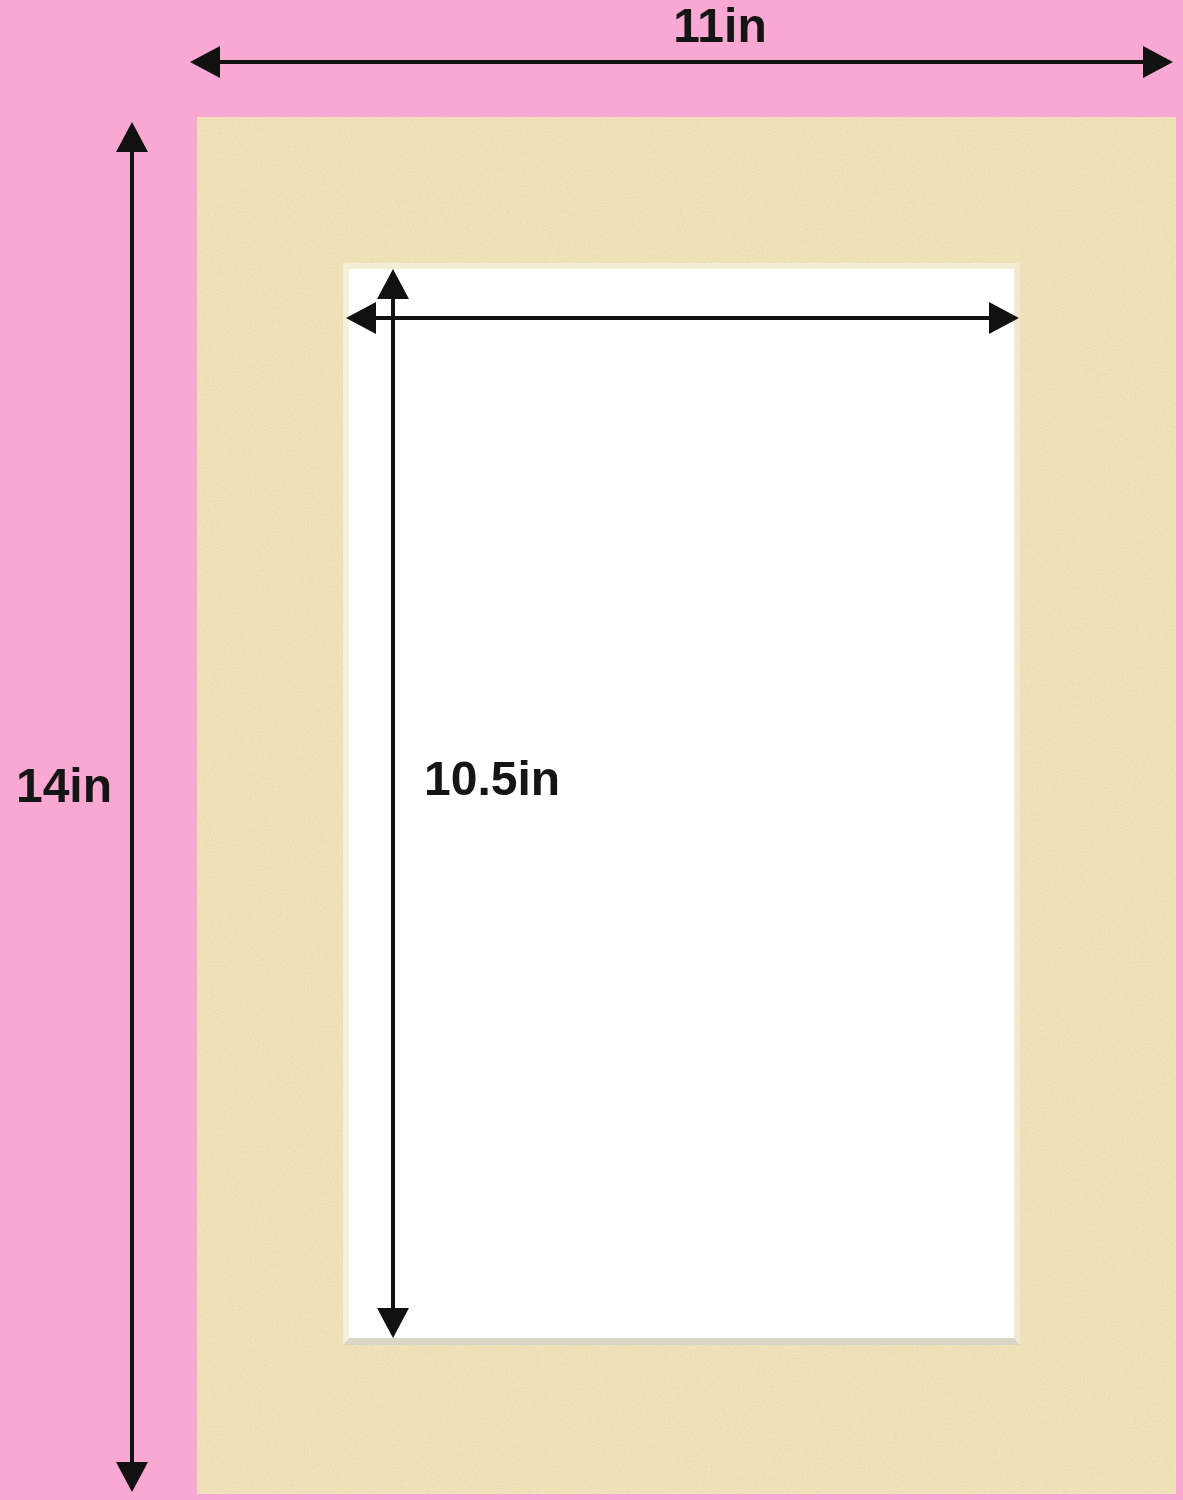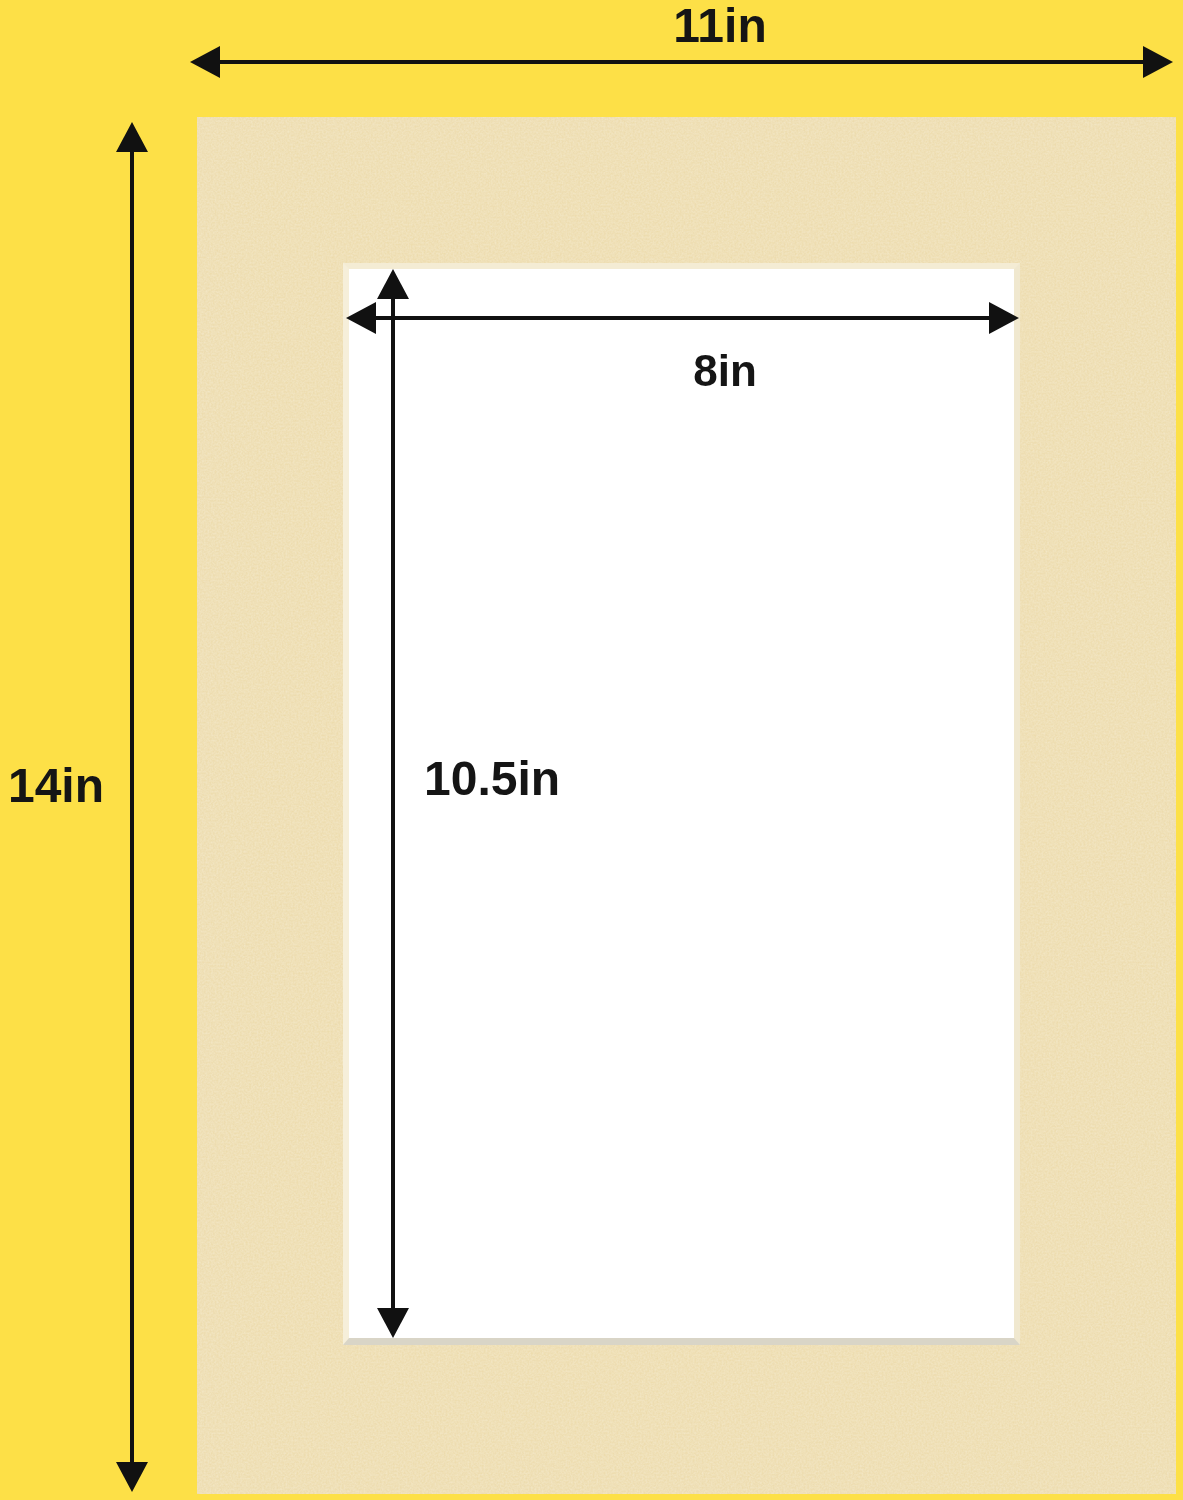--- a/index.html
+++ b/index.html
@@ -1,20 +1,20 @@
 <!DOCTYPE html>
 <html><head>
 <meta charset="utf-8">
 <style>
   html, body { margin: 0; padding: 0; background: #ffffff; }
   #stage {
     position: relative;
     width: 1183px;
     height: 1500px;
-    background: #fde047;
+    background: #f9a8d4;
     font-family: "Liberation Sans", sans-serif;
     overflow: hidden;
   }
 
   
   .mat {
     position: absolute;
     left: 197px; top: 117px;
     width: 979px; height: 1377px;
     background: #ecd9a6;
@@ -75,21 +75,21 @@
   .dim-label {
     position: absolute;
     color: #151515;
     font-weight: 700;
     line-height: 1;
     letter-spacing: 0px;
     white-space: nowrap;
     text-align: right;
   }
   .label-outer-width  { left: 620px; top: 2px;   width: 200px; text-align: center; font-size: 48px; }
-  .label-outer-height { left: 0px;   top: 762px; width: 112px; text-align: center;   font-size: 48px; }
+  .label-outer-height { left: 0px;   top: 762px; width: 112px; text-align: right;   font-size: 48px; }
   .label-opening-width  { left: 625px; top: 349px; width: 200px; text-align: center; font-size: 44px; }
   .label-opening-height { left: 424px; top: 755px; font-size: 48px; }
 </style>
 </head>
 <body>
 
 <div id="stage">
 
   <div class="mat">
     <svg class="texture" width="979" height="1377" xmlns="http://www.w3.org/2000/svg">
@@ -121,21 +121,20 @@
     <div class="line"></div>
     <div class="ah ah-down"></div>
   </div>
   <div class="dim-label label-outer-height">14in</div>
 
   <div class="dim-h" style="left:346px; top:302px; width:673px;">
     <div class="ah ah-left"></div>
     <div class="line"></div>
     <div class="ah ah-right"></div>
   </div>
-  <div class="dim-label label-opening-width">8in</div>
 
   <div class="dim-v" style="left:377px; top:269px; height:1069px;">
     <div class="ah ah-up"></div>
     <div class="line"></div>
     <div class="ah ah-down"></div>
   </div>
   <div class="dim-label label-opening-height">10.5in</div>
 
 </div>
 

